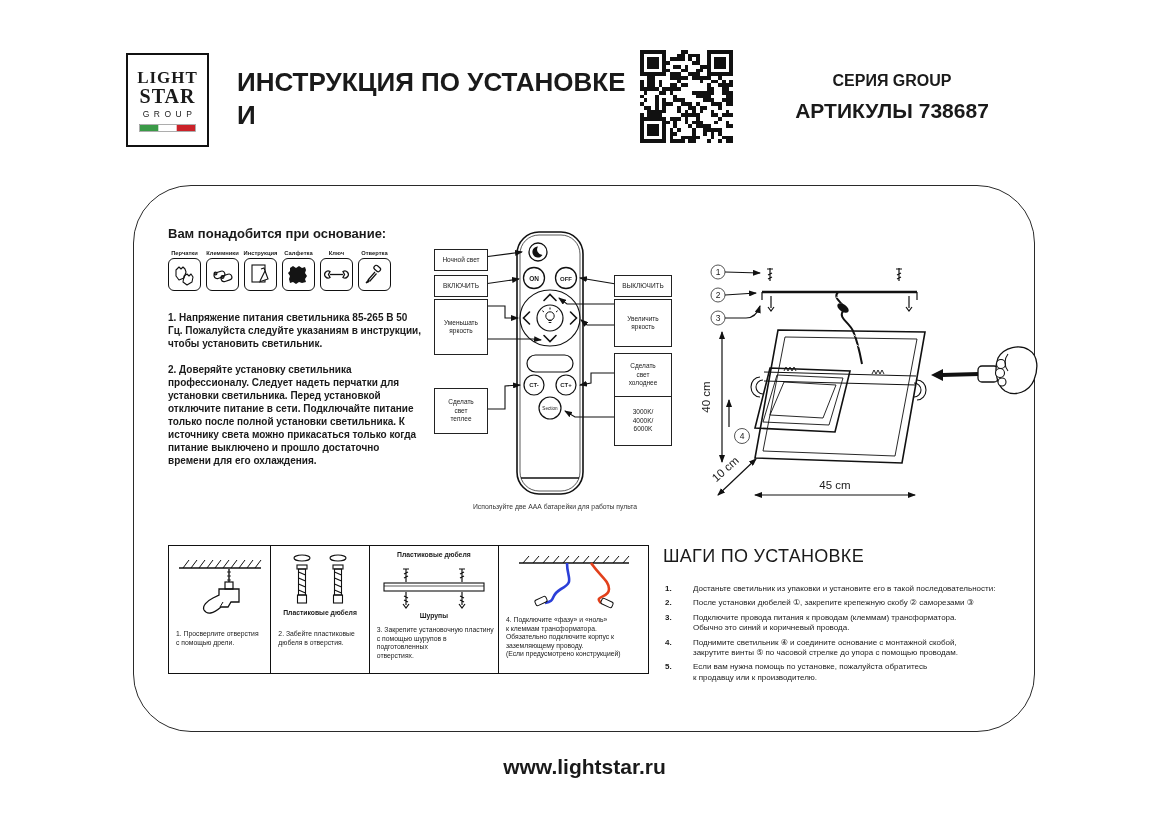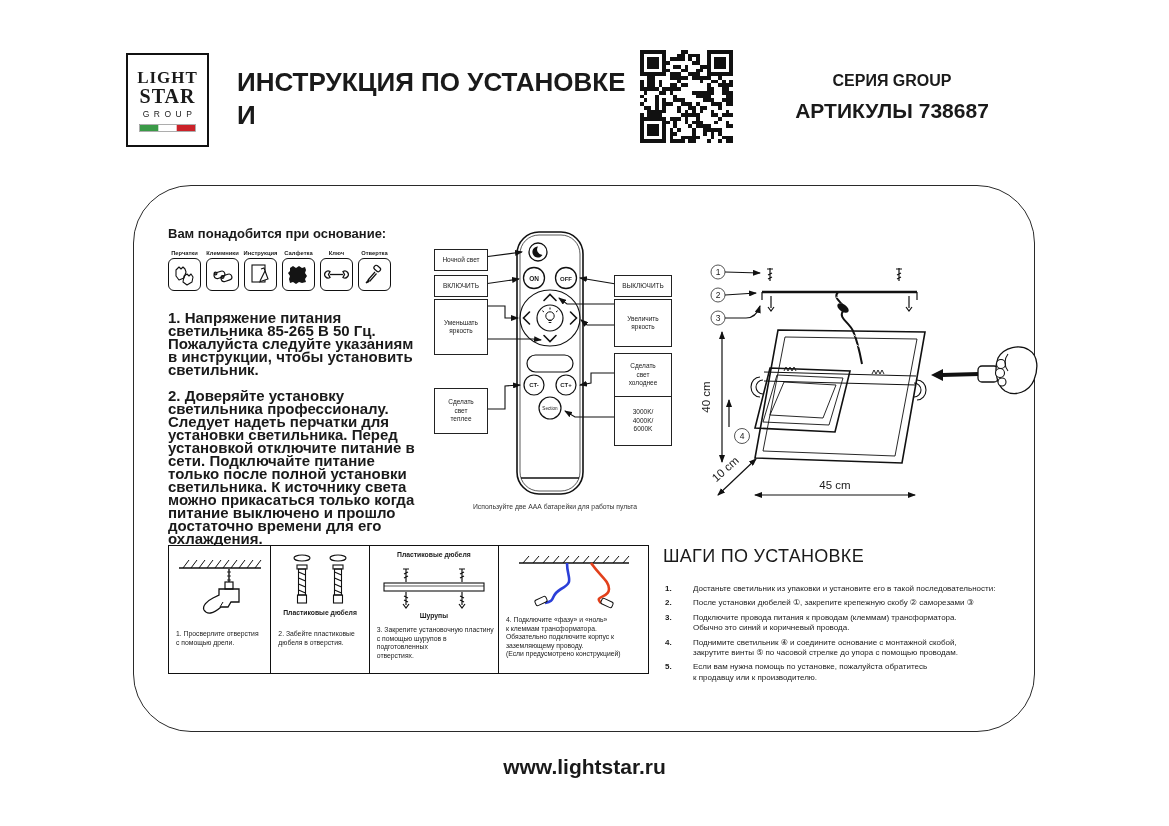--- a/index.html
+++ b/index.html
@@ -17,21 +17,21 @@
   .hdr-right{left:772px;top:72px;width:240px;text-align:center;}
   .series{font-size:16px;font-weight:bold;}
   .articles{font-size:21px;font-weight:bold;margin-top:9px;}
   
   .sheet{left:133px;top:185px;width:900px;height:545px;border:1.5px solid #2a2a2a;border-radius:58px;background:#fff;}
   .needs-title{left:168px;top:226px;font-size:13px;font-weight:bold;}
   .tools-row{left:168px;top:250px;display:flex;gap:5px;}
   .tool{width:33px;display:flex;flex-direction:column;align-items:center;}
   .tool-label{font-size:5.8px;font-weight:bold;margin-bottom:2px;white-space:nowrap;}
   .tool-box{width:31px;height:31px;border:1.5px solid #111;border-radius:6px;display:flex;align-items:center;justify-content:center;background:#fff;}
-  .paras{left:168px;top:311px;width:256px;font-size:15px;line-height:13px;font-weight:bold;}
+  .paras{left:168px;top:311px;width:256px;font-size:10px;line-height:13px;font-weight:bold;}
   .paras p{margin:0 0 13px 0;}
   
   .callout{position:absolute;border:1px solid #222;background:#fff;display:flex;align-items:center;justify-content:center;
            text-align:center;font-size:6.5px;line-height:1.3;padding:1px;white-space:pre-line;}
   .battery-note{left:425px;top:503px;width:260px;text-align:center;font-size:6.8px;color:#333;}
   
   .strip{left:168px;top:545px;width:479px;height:127px;border:1.5px solid #111;display:flex;background:#fff;}
   .cell{position:relative;height:100%;}
   .cell + .cell{border-left:1.5px solid #111;}
   .cell-caption{position:absolute;left:7px;right:4px;font-size:6.8px;line-height:8.6px;white-space:pre-line;}

